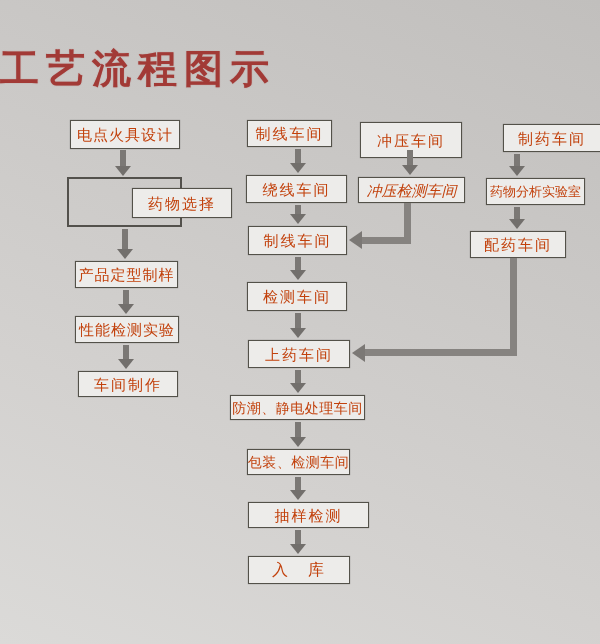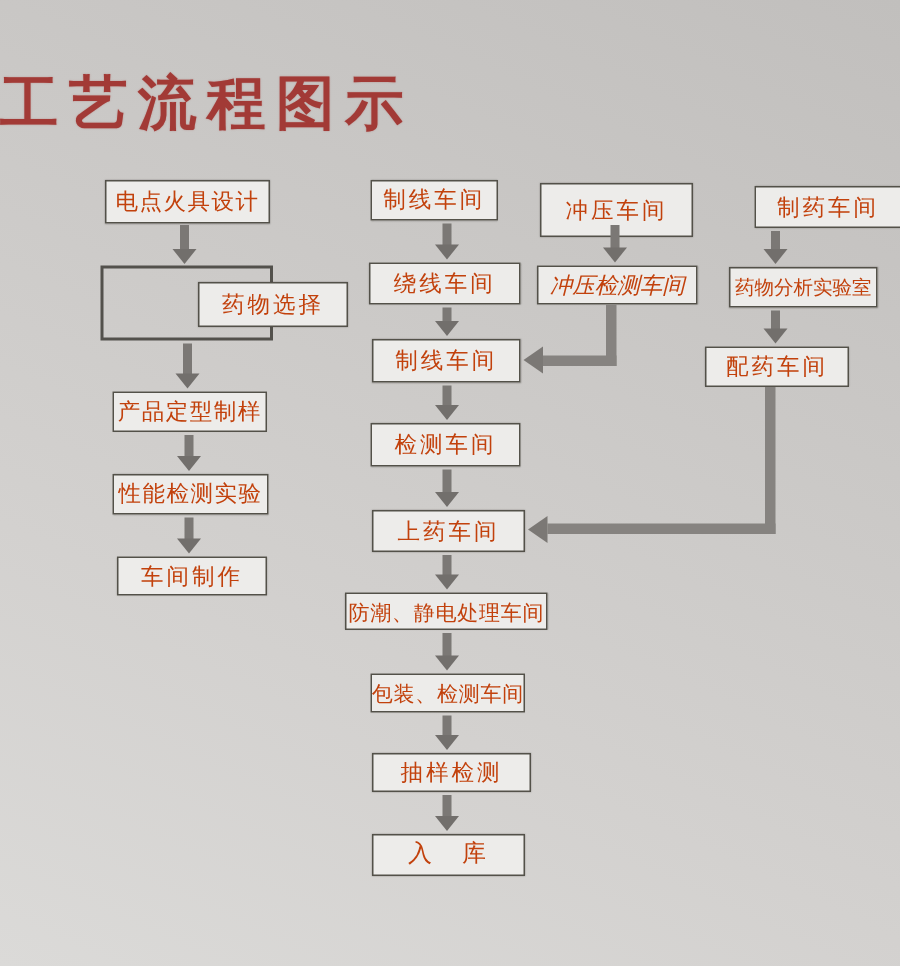--- a/index.html
+++ b/index.html
@@ -90,21 +90,21 @@
 
   <div class="node" style="left:248px; top:340px; width:102px; height:28px;">上药车间</div>
   <div class="arrow-v" style="left:290px; top:370px; height:23px;"></div>
 
   <div class="node fs14" style="left:230px; top:395px; width:135px; height:25px;">防潮、静电处理车间</div>
   <div class="arrow-v" style="left:290px; top:422px; height:25px;"></div>
 
   <div class="node fs14" style="left:247px; top:449px; width:103px; height:26px;">包装、检测车间</div>
   <div class="arrow-v" style="left:290px; top:477px; height:23px;"></div>
 
-  <div class="node" style="left:248px; top:502px; width:106px; height:26px;">抽样检测</div>
+  <div class="node" style="left:248px; top:502px; width:121px; height:26px;">抽样检测</div>
   <div class="arrow-v" style="left:290px; top:530px; height:24px;"></div>
 
   <div class="node fs16" style="left:248px; top:556px; width:102px; height:28px;">入　库</div>
 
   <div class="node" style="left:360px; top:122px; width:102px; height:36px;">冲压车间</div>
   <div class="arrow-v" style="left:402px; top:150px; height:25px;"></div>
 
   <div class="node ls0" style="left:358px; top:177px; width:107px; height:26px;font-style:italic;">冲压检测车间</div>
 
   <div>

